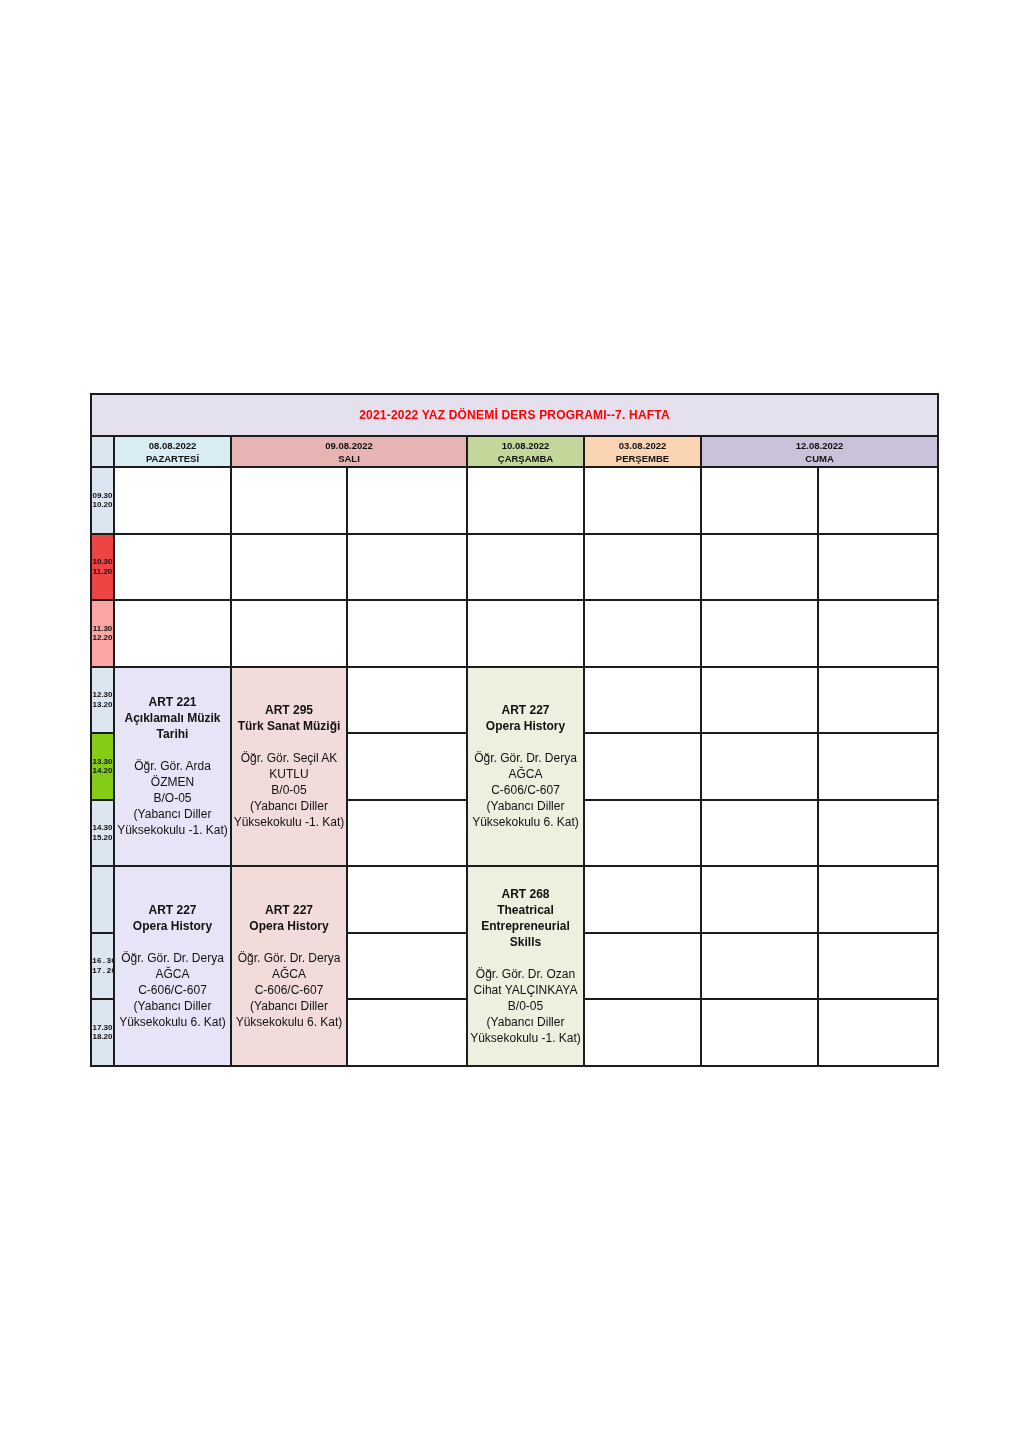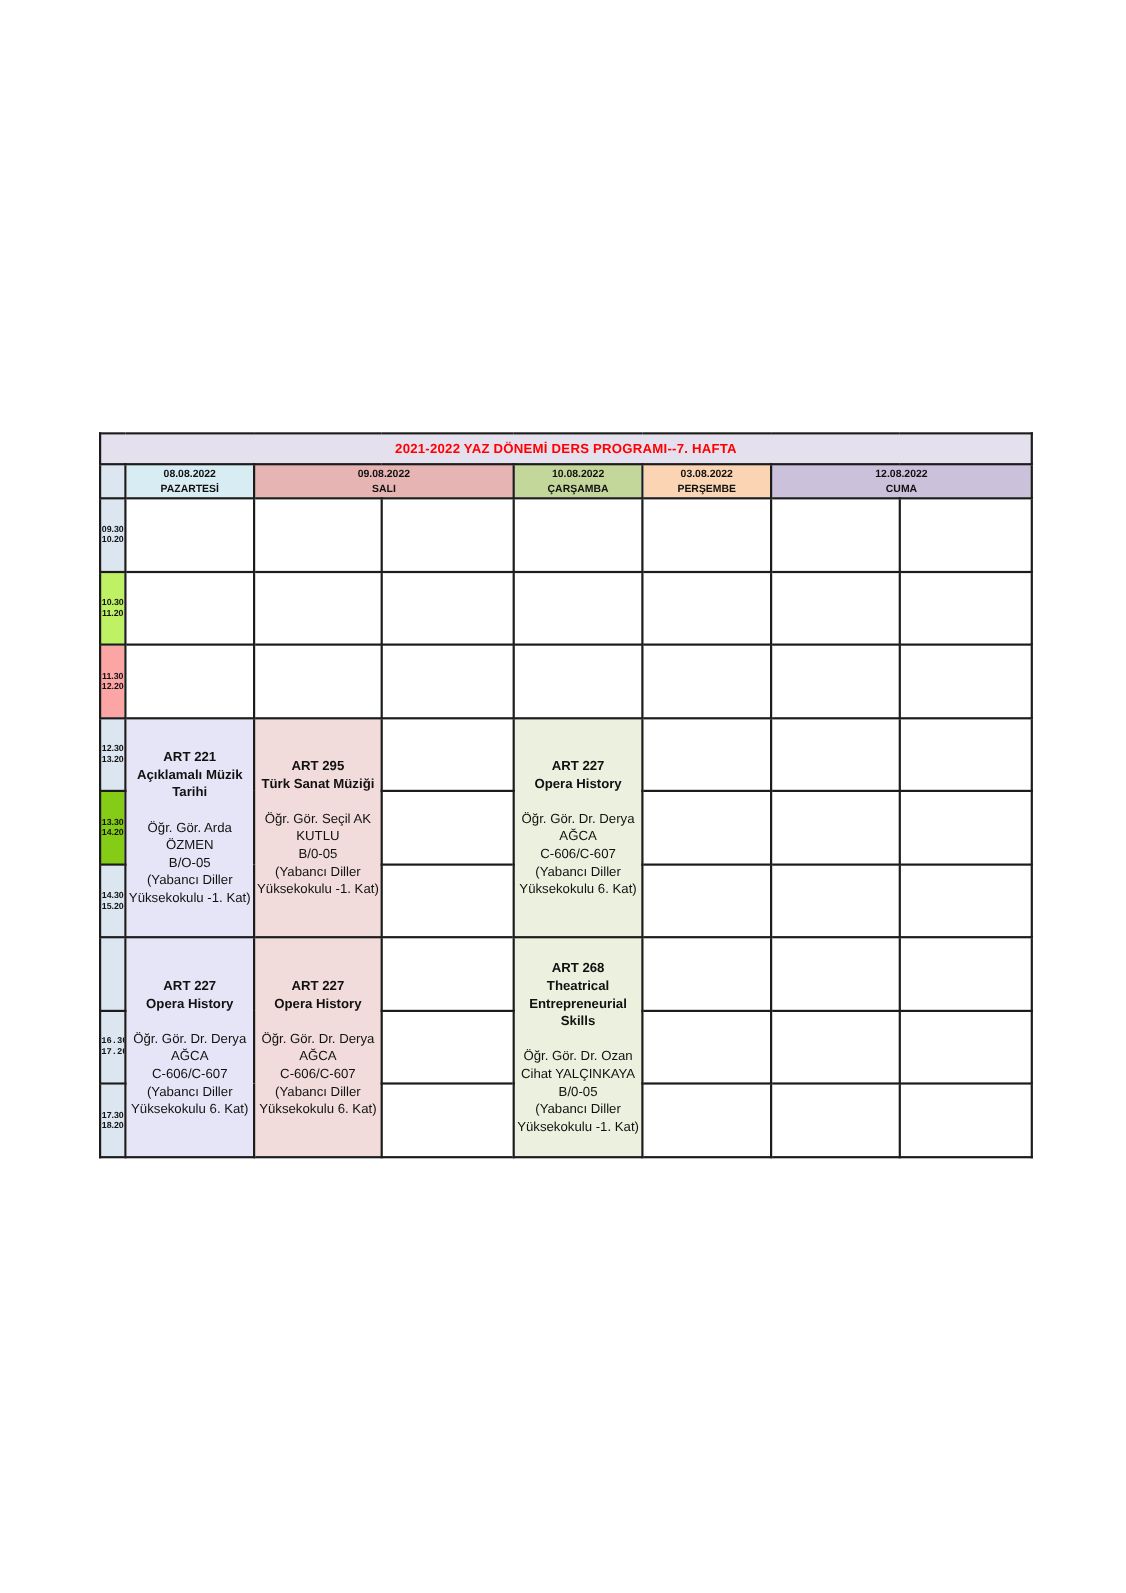--- a/index.html
+++ b/index.html
@@ -20,21 +20,21 @@
     border-collapse: collapse;
     table-layout: fixed;
   }
   table.schedule td {
     border: 2px solid #1c1c1c;
     padding: 0;
     vertical-align: middle;
     text-align: center;
     overflow: hidden;
   }
-  tr.r-title  { height: 28px; padding-left: 11px; }
+  tr.r-title  { height: 42px; padding-left: 11px; }
   tr.r-days   { height: 31px; }
   tr.r-slot   { height: 66.5px; }
 
   td.title-cell {
     font-size: 12px;
     font-weight: bold;
     letter-spacing: 0.2px;
   }
   td.day .d-date {
     font-size: 9.5px;
@@ -124,21 +124,21 @@
       <td class="empty"></td>
       <td class="empty"></td>
       <td class="empty"></td>
       <td class="empty"></td>
       <td class="empty"></td>
       <td class="empty"></td>
       <td class="empty"></td>
     </tr>
 
     <tr class="r-slot">
-      <td class="time" style="background-color: #bef264; margin-top: 44px;">
+      <td class="time" style="background-color: #ef4444; margin-top: 44px;">
         <div class="t">10.30</div>
         <div class="t">11.20</div>
       </td>
       <td class="empty"></td>
       <td class="empty"></td>
       <td class="empty"></td>
       <td class="empty"></td>
       <td class="empty"></td>
       <td class="empty"></td>
       <td class="empty"></td>

